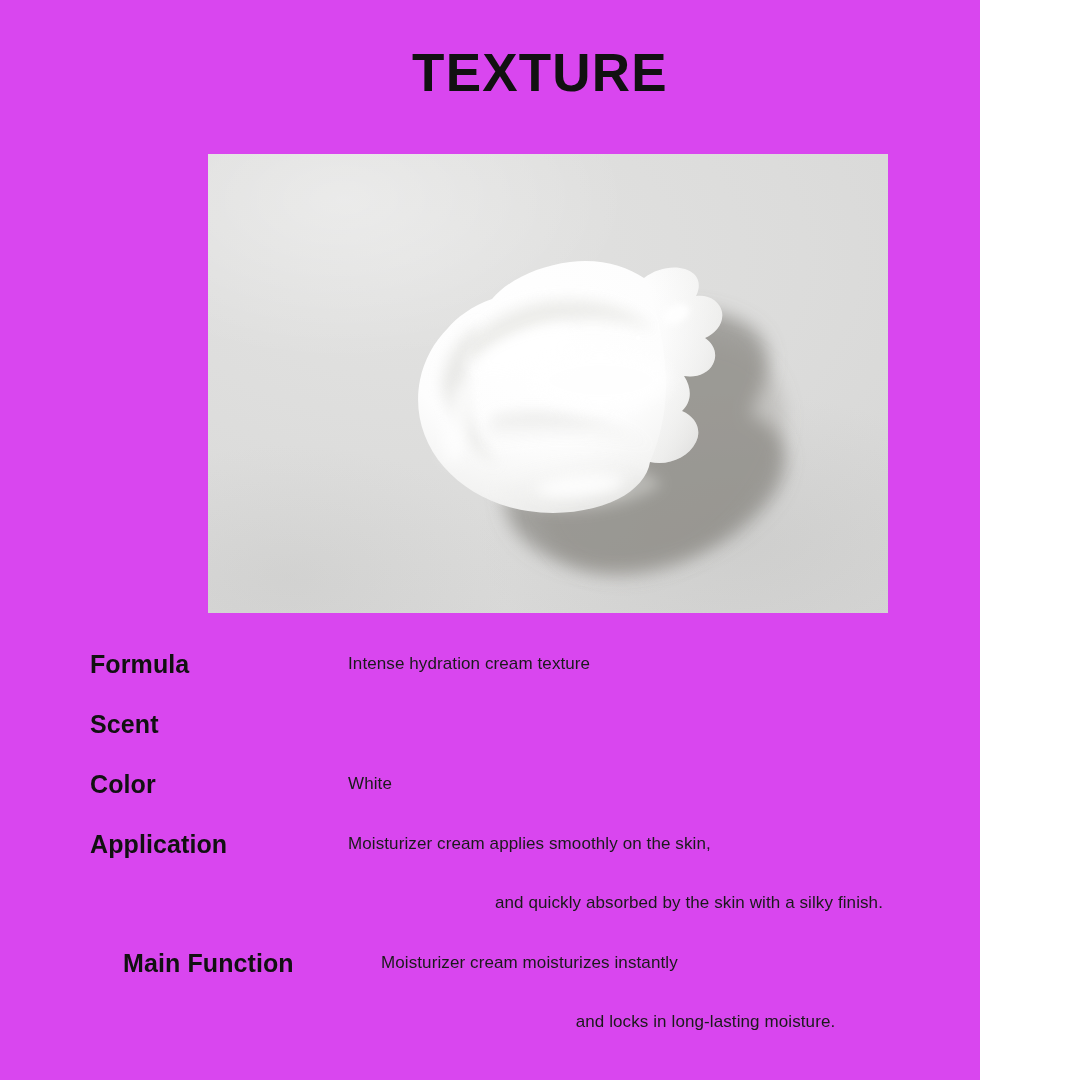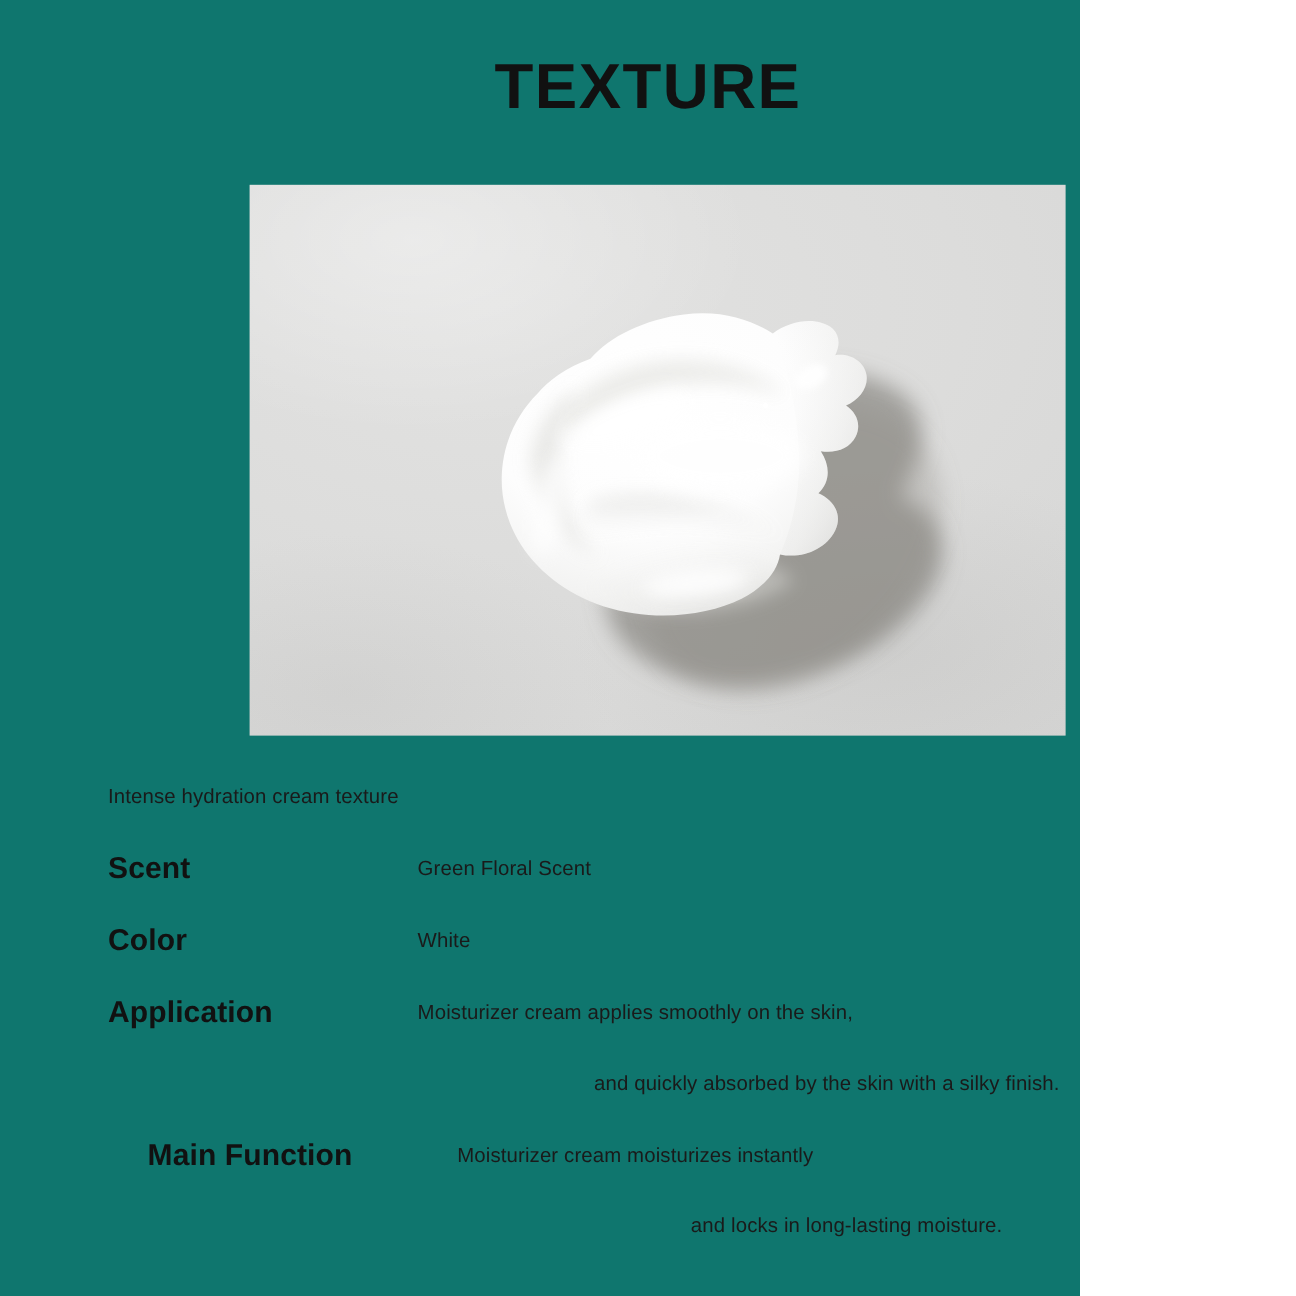--- a/index.html
+++ b/index.html
@@ -12,23 +12,23 @@
     height: 1080px;
     background: #ffffff;
     font-family: "Liberation Sans", sans-serif;
     color: #111111;
     overflow: hidden;
     position: relative;
   }
 
   .page {
     position: relative;
-    width: 900px;
+    width: 980px;
     height: 1080px;
-    background: #0f766e;
+    background: #d946ef;
   }
 
   
   .title {
     position: absolute;
     left: 0;
     top: 46px;
     width: 1080px;
     text-align: center;
     font-size: 53px;
@@ -239,30 +239,28 @@
 
       <circle cx="430" cy="184" r="2.2" fill="#ffffff" opacity="0.95"></circle>
       <circle cx="404" cy="196" r="1.6" fill="#ffffff" opacity="0.9"></circle>
       <circle cx="352" cy="214" r="1.4" fill="#ffffff" opacity="0.85"></circle>
     </svg>
   </div>
 
   <div class="spec">
 
     <div class="spec-row">
+      <div class="spec-label">Formula</div>
       <div class="spec-value">
         <span class="line">Intense hydration cream texture</span>
       </div>
     </div>
 
     <div class="spec-row">
       <div class="spec-label">Scent</div>
-      <div class="spec-value">
-        <span class="line">Green Floral Scent</span>
-      </div>
     </div>
 
     <div class="spec-row">
       <div class="spec-label">Color</div>
       <div class="spec-value">
         <span class="line">White</span>
       </div>
     </div>
 
     <div class="spec-row">

